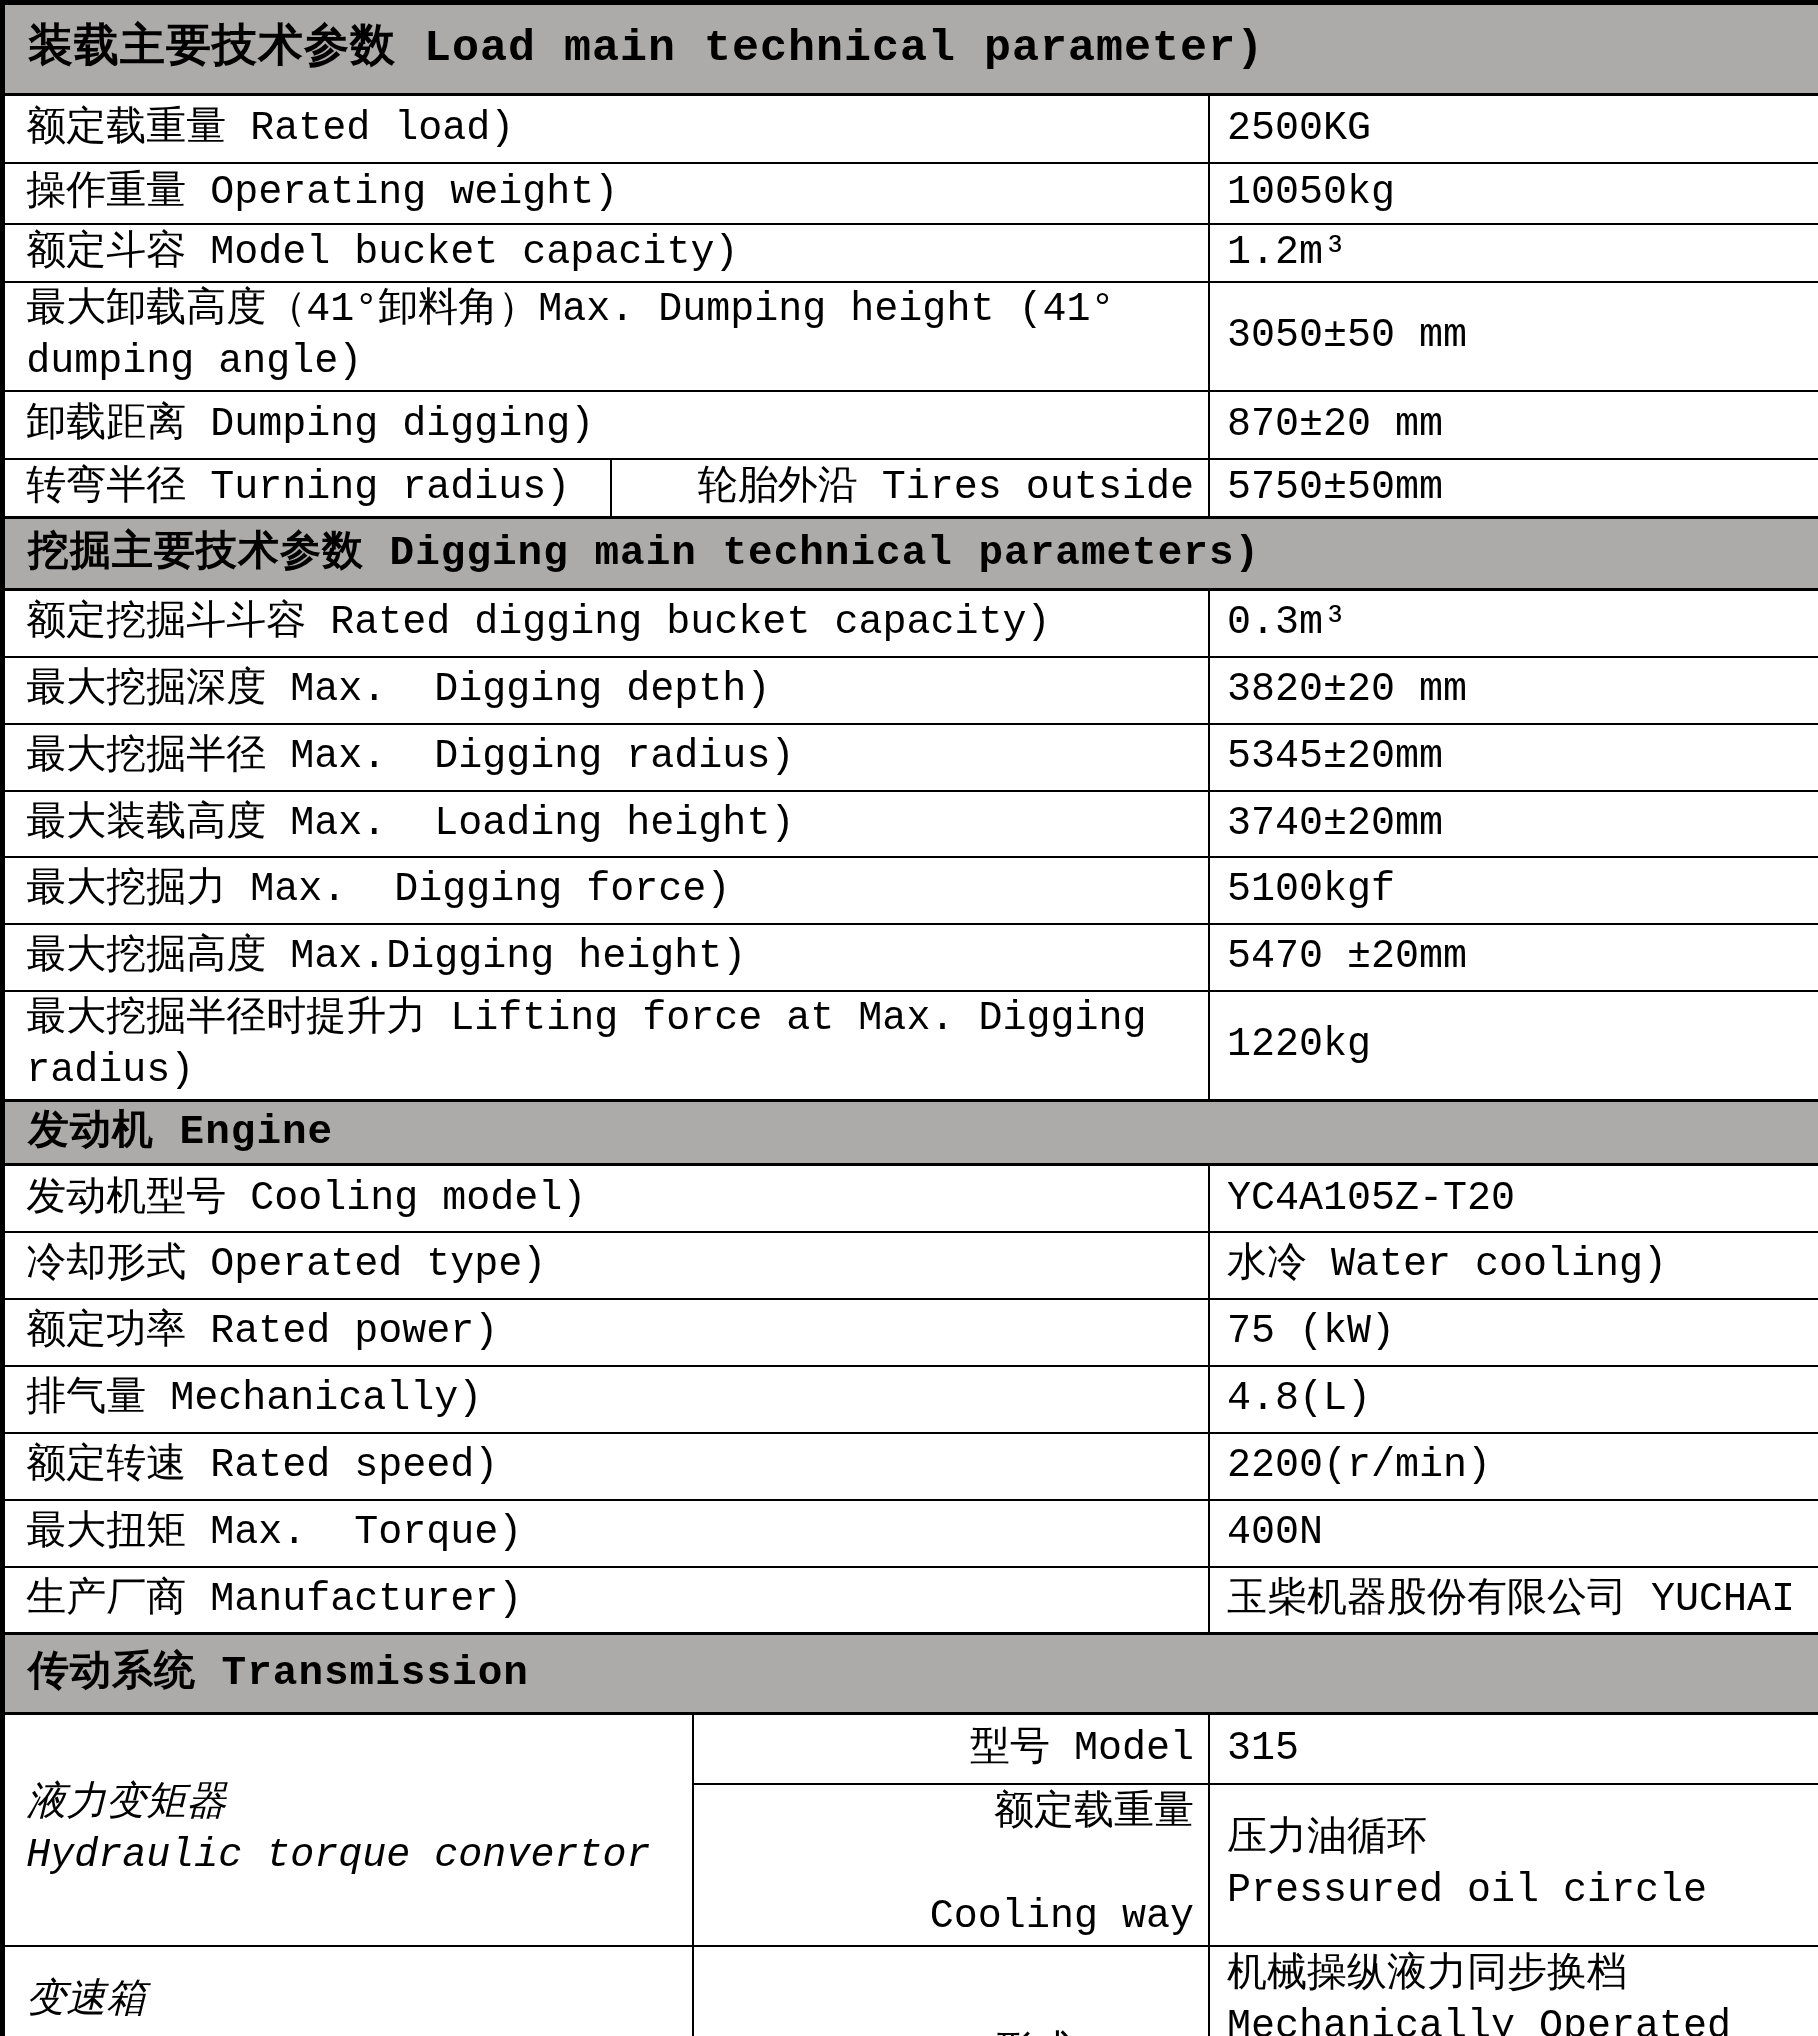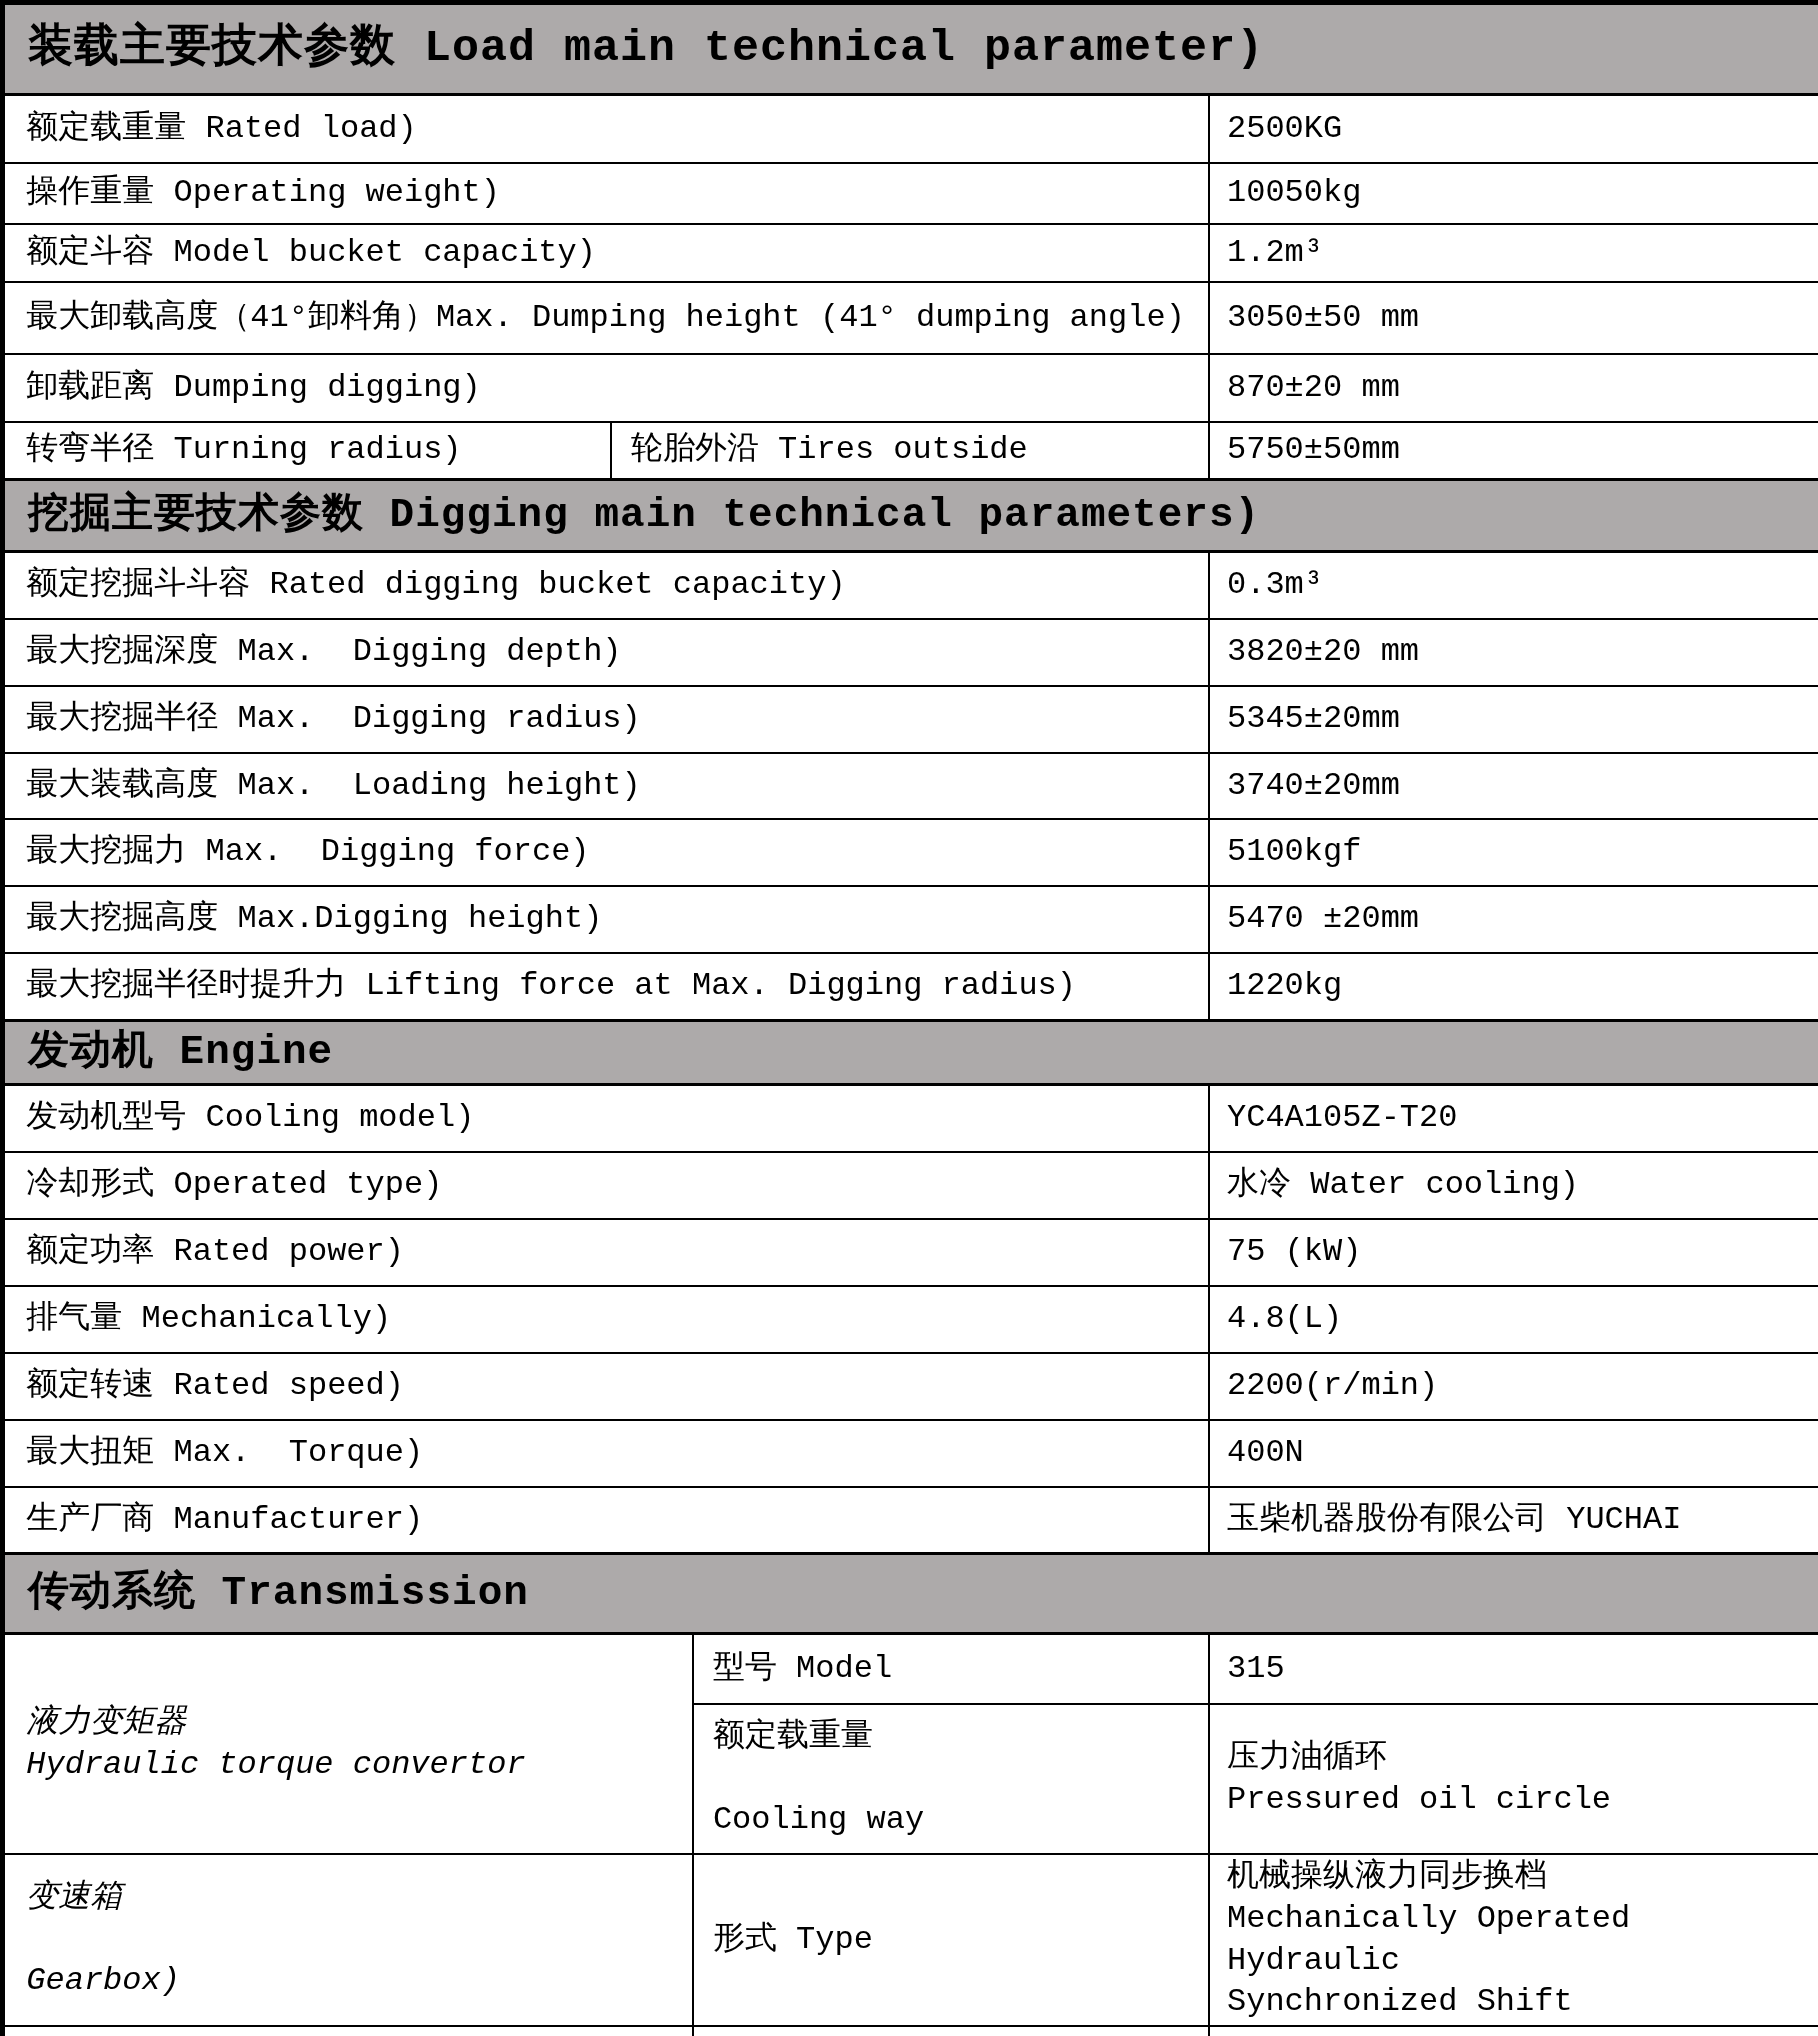--- a/index.html
+++ b/index.html
@@ -9,39 +9,39 @@
     color: #000000;
   }
   table.spec {
     border-collapse: collapse;
     table-layout: fixed;
     width: 1818px; height: 2037px;
     border: 5.8px solid #000000;
   }
   td {
     border: 2.9px solid #000000;
-    font-size: 32px;
+    font-size: 40px;
     line-height: 1.3;
     vertical-align: middle;
     padding: 1.9px 13.6px 1.9px 21.3px;
     white-space: pre-wrap;
     overflow: hidden;
   }
   tr.sec td {
     background: #ADAAAA;
     font-weight: bold;
     font-size: 41px;
     letter-spacing: 1px;
     border-top-width: 3.9px;
     border-bottom-width: 3.9px;
     padding-left: 23px;
   }
   tr.secA td { font-size: 45px; }
   td.val { padding-left: 17.5px; }
-  td.mid { padding-left: 19.4px; }
+  td.mid { padding-left: 19.4px; text-align: right; }
   td.grp { padding-left: 21.3px; font-style: italic; }
 </style>
 </head>
 <body>
 
 <table class="spec">
   <colgroup>
     <col style="width:608px">
     <col style="width:82px">
     <col style="width:516px">

